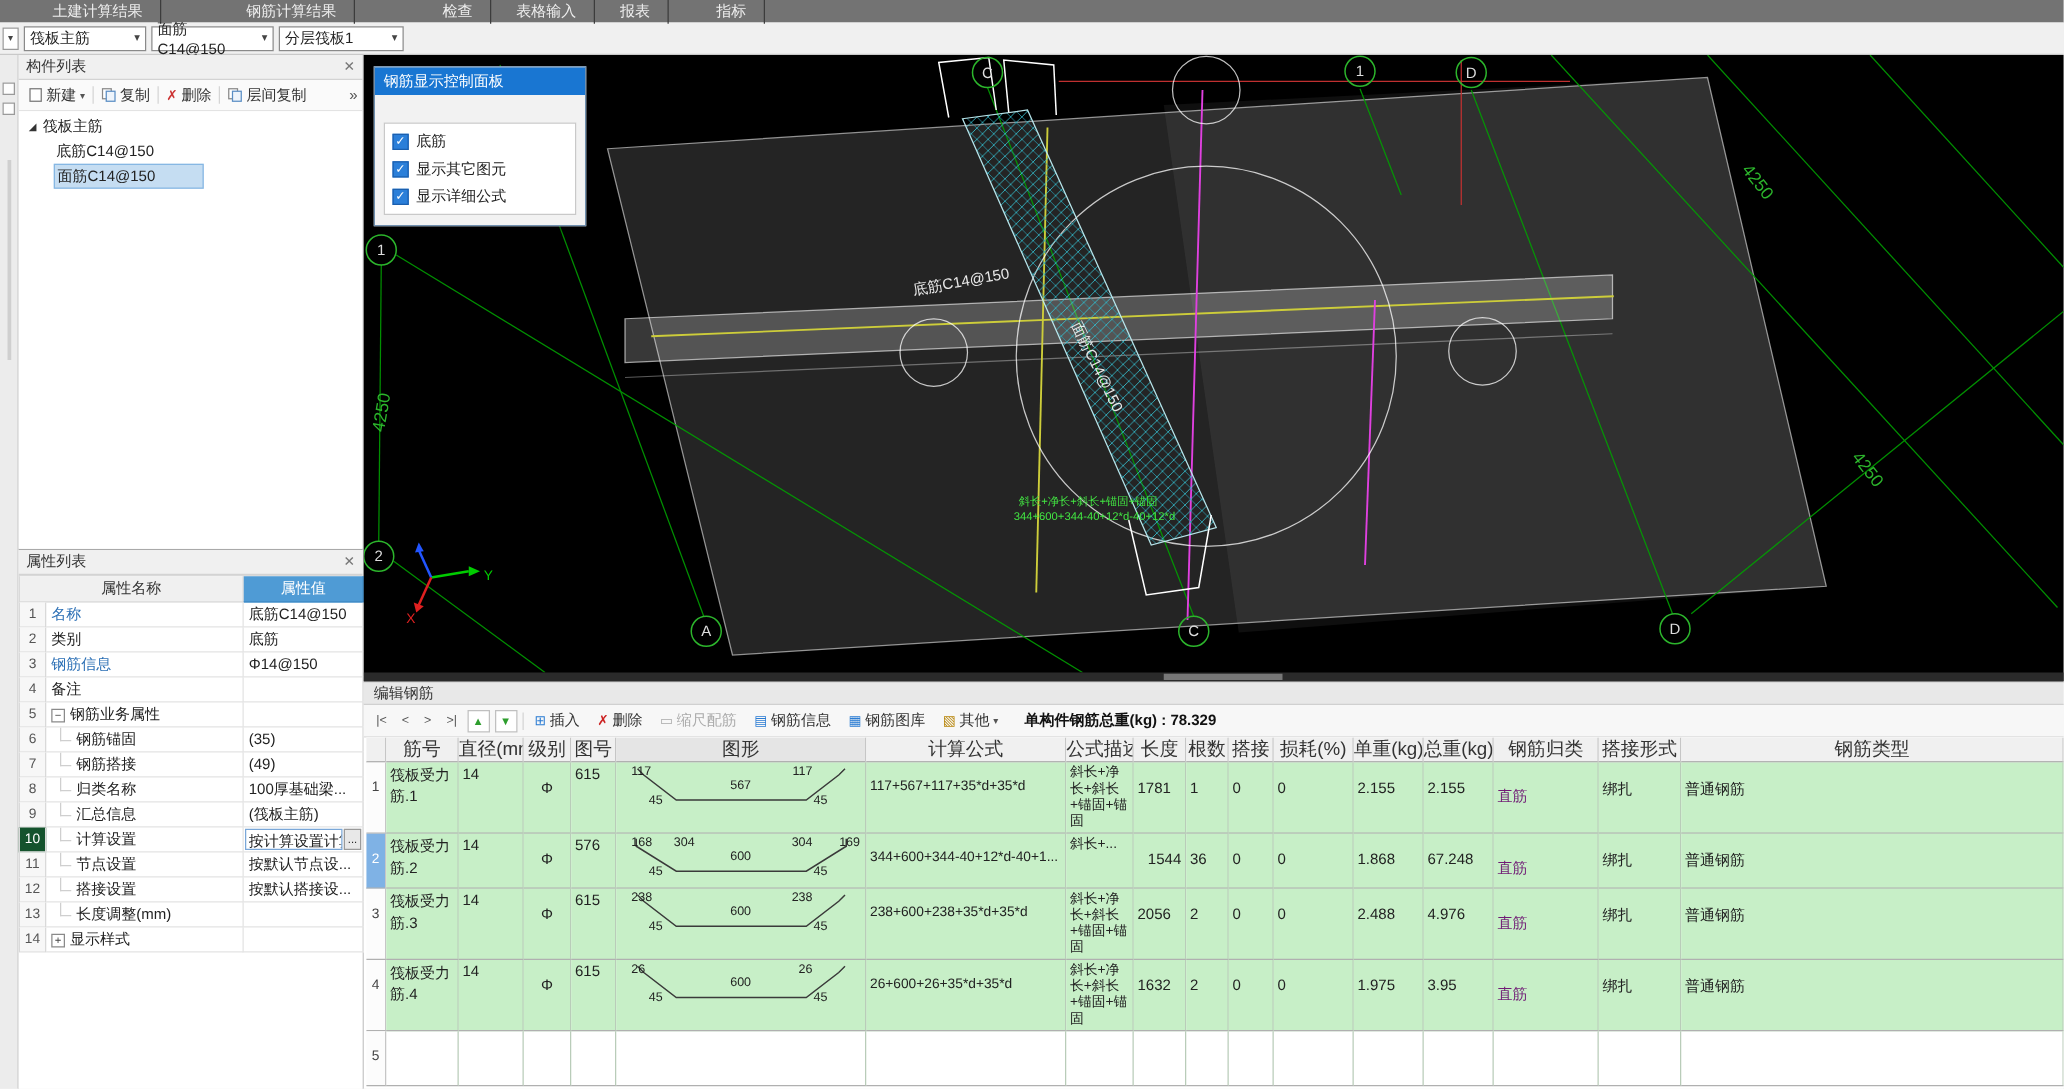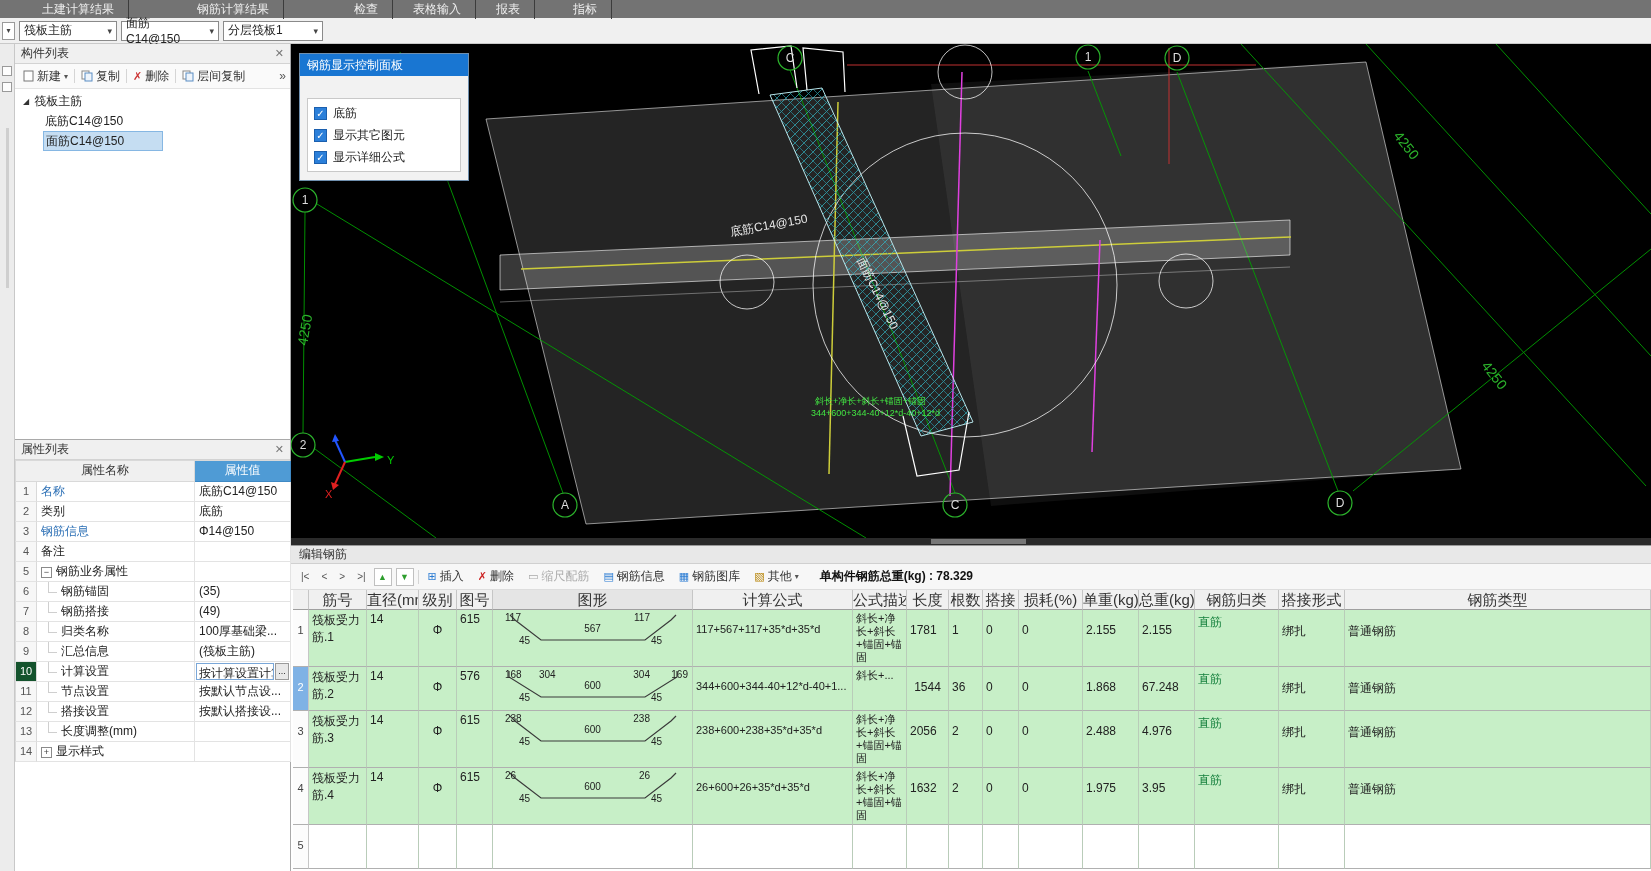--- a/index.html
+++ b/index.html
@@ -104,21 +104,21 @@
   .eth{background:#f0f0f0;border-right:1px solid #c6c6c6;border-bottom:1px solid #9f9f9f;text-align:center;color:#333;white-space:nowrap;overflow:hidden;font-size:15px}
   .eth.hl{background:#e5e5e5}
   .etr{min-height:44px}
   .etc{border-right:1px solid #b9ccb9;border-bottom:1px solid #b0b0b0;padding:2px 3px;overflow:hidden;font-size:12px}
   .etr.green .etc{background:#c7efc7}
   .etr .etc.num{background:#fcfcfc;border-right:1px solid #c6c6c6;text-align:center;color:#444;font-size:11px;padding-top:14px}
   .etr .etc.num.cursel{background:#7fb2e5;color:#fff}
   .etc.cen{text-align:center;padding-top:13px}
   .etc.formula{font-size:11px;padding-top:13px;white-space:nowrap}
   .etc.desc{font-size:11px;word-break:break-all;line-height:13px}
-  .etc.redtx{color:#15803d;padding-top:4px}
+  .etc.redtx{color:#701a75;padding-top:19px}
   .etc.shape{position:relative;padding:0}
   .etc.shape svg{position:absolute;left:0;top:0}
   .etc.shape span{position:absolute;font-size:10px;color:#222}
   .s-tl{left:12px;top:2px}.s-tl2{left:46px;top:2px}
   .s-mid{left:0;right:0;top:13px;text-align:center}
   .s-tr{right:42px;top:2px}.s-tr2{right:4px;top:2px}
   .s-bl{left:26px;top:25px}.s-br{right:30px;top:25px}
 </style>
 </head>
 <body>
@@ -533,21 +533,21 @@
             <span class="s-tl">168</span>
             <span class="s-tl2">304</span>
             <span class="s-bl">45</span>
             <span class="s-mid">600</span>
             <span class="s-tr">304</span>
             <span class="s-tr2">169</span>
             <span class="s-br">45</span>
           </div>
           <div class="etc formula">344+600+344-40+12*d-40+1...</div>
           <div class="etc desc">斜长+...</div>
-          <div class="etc cen" style="text-align:center">1544</div>
+          <div class="etc cen" style="text-align:right">1544</div>
           <div class="etc cen" style="text-align:left">36</div>
           <div class="etc cen" style="text-align:left">0</div>
           <div class="etc cen" style="text-align:left">0</div>
           <div class="etc cen" style="text-align:left">1.868</div>
           <div class="etc cen" style="text-align:left">67.248</div>
           <div class="etc redtx">直筋</div>
           <div class="etc cen" style="text-align:left">绑扎</div>
           <div class="etc cen" style="text-align:left">普通钢筋</div>
         </div>
 

